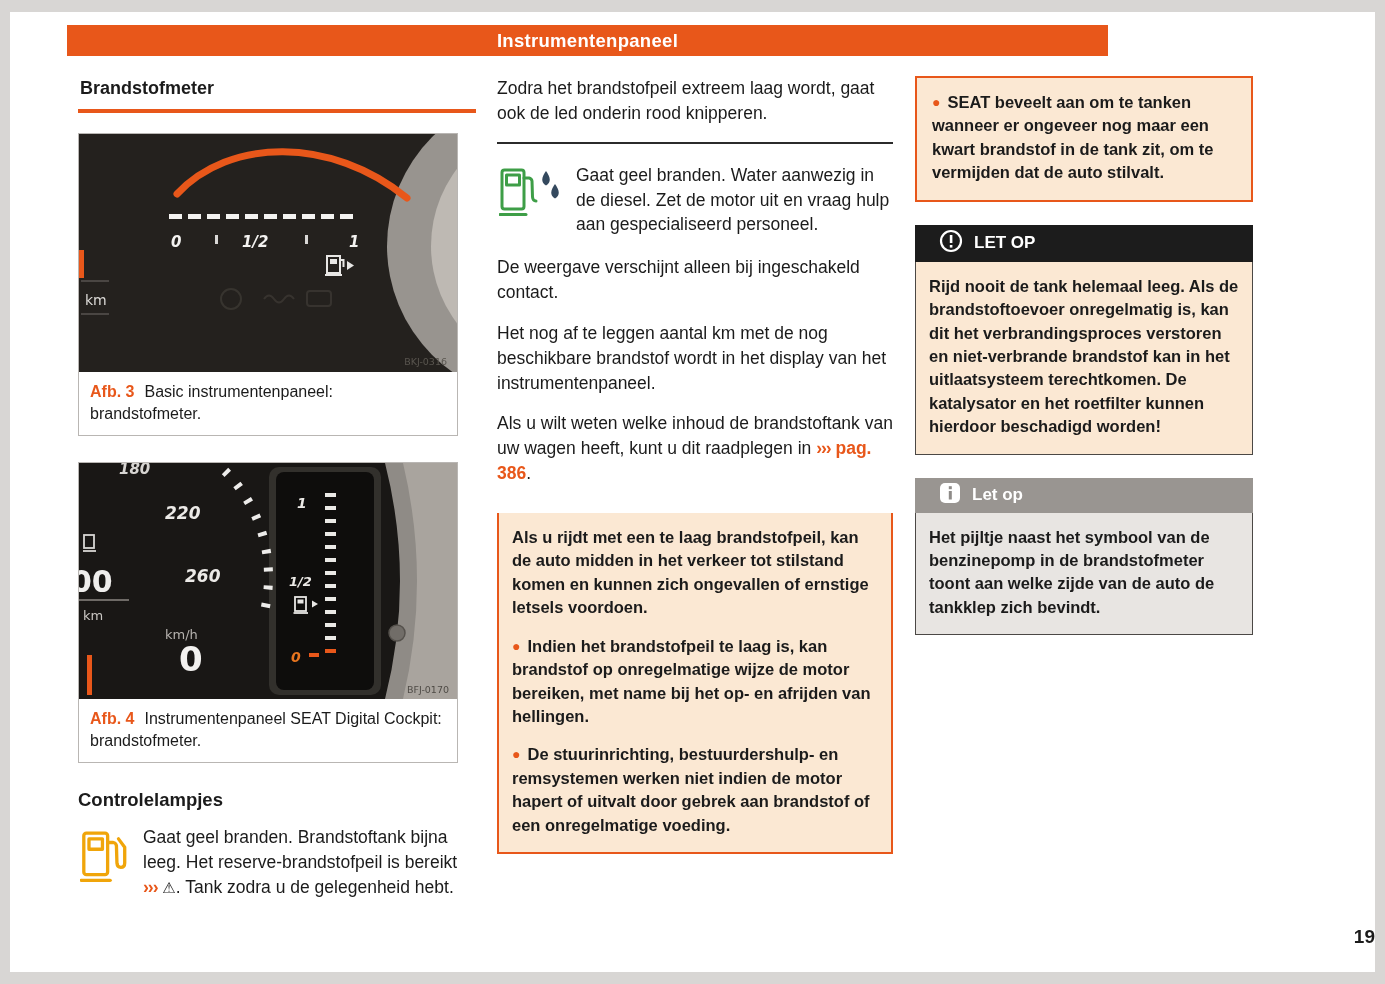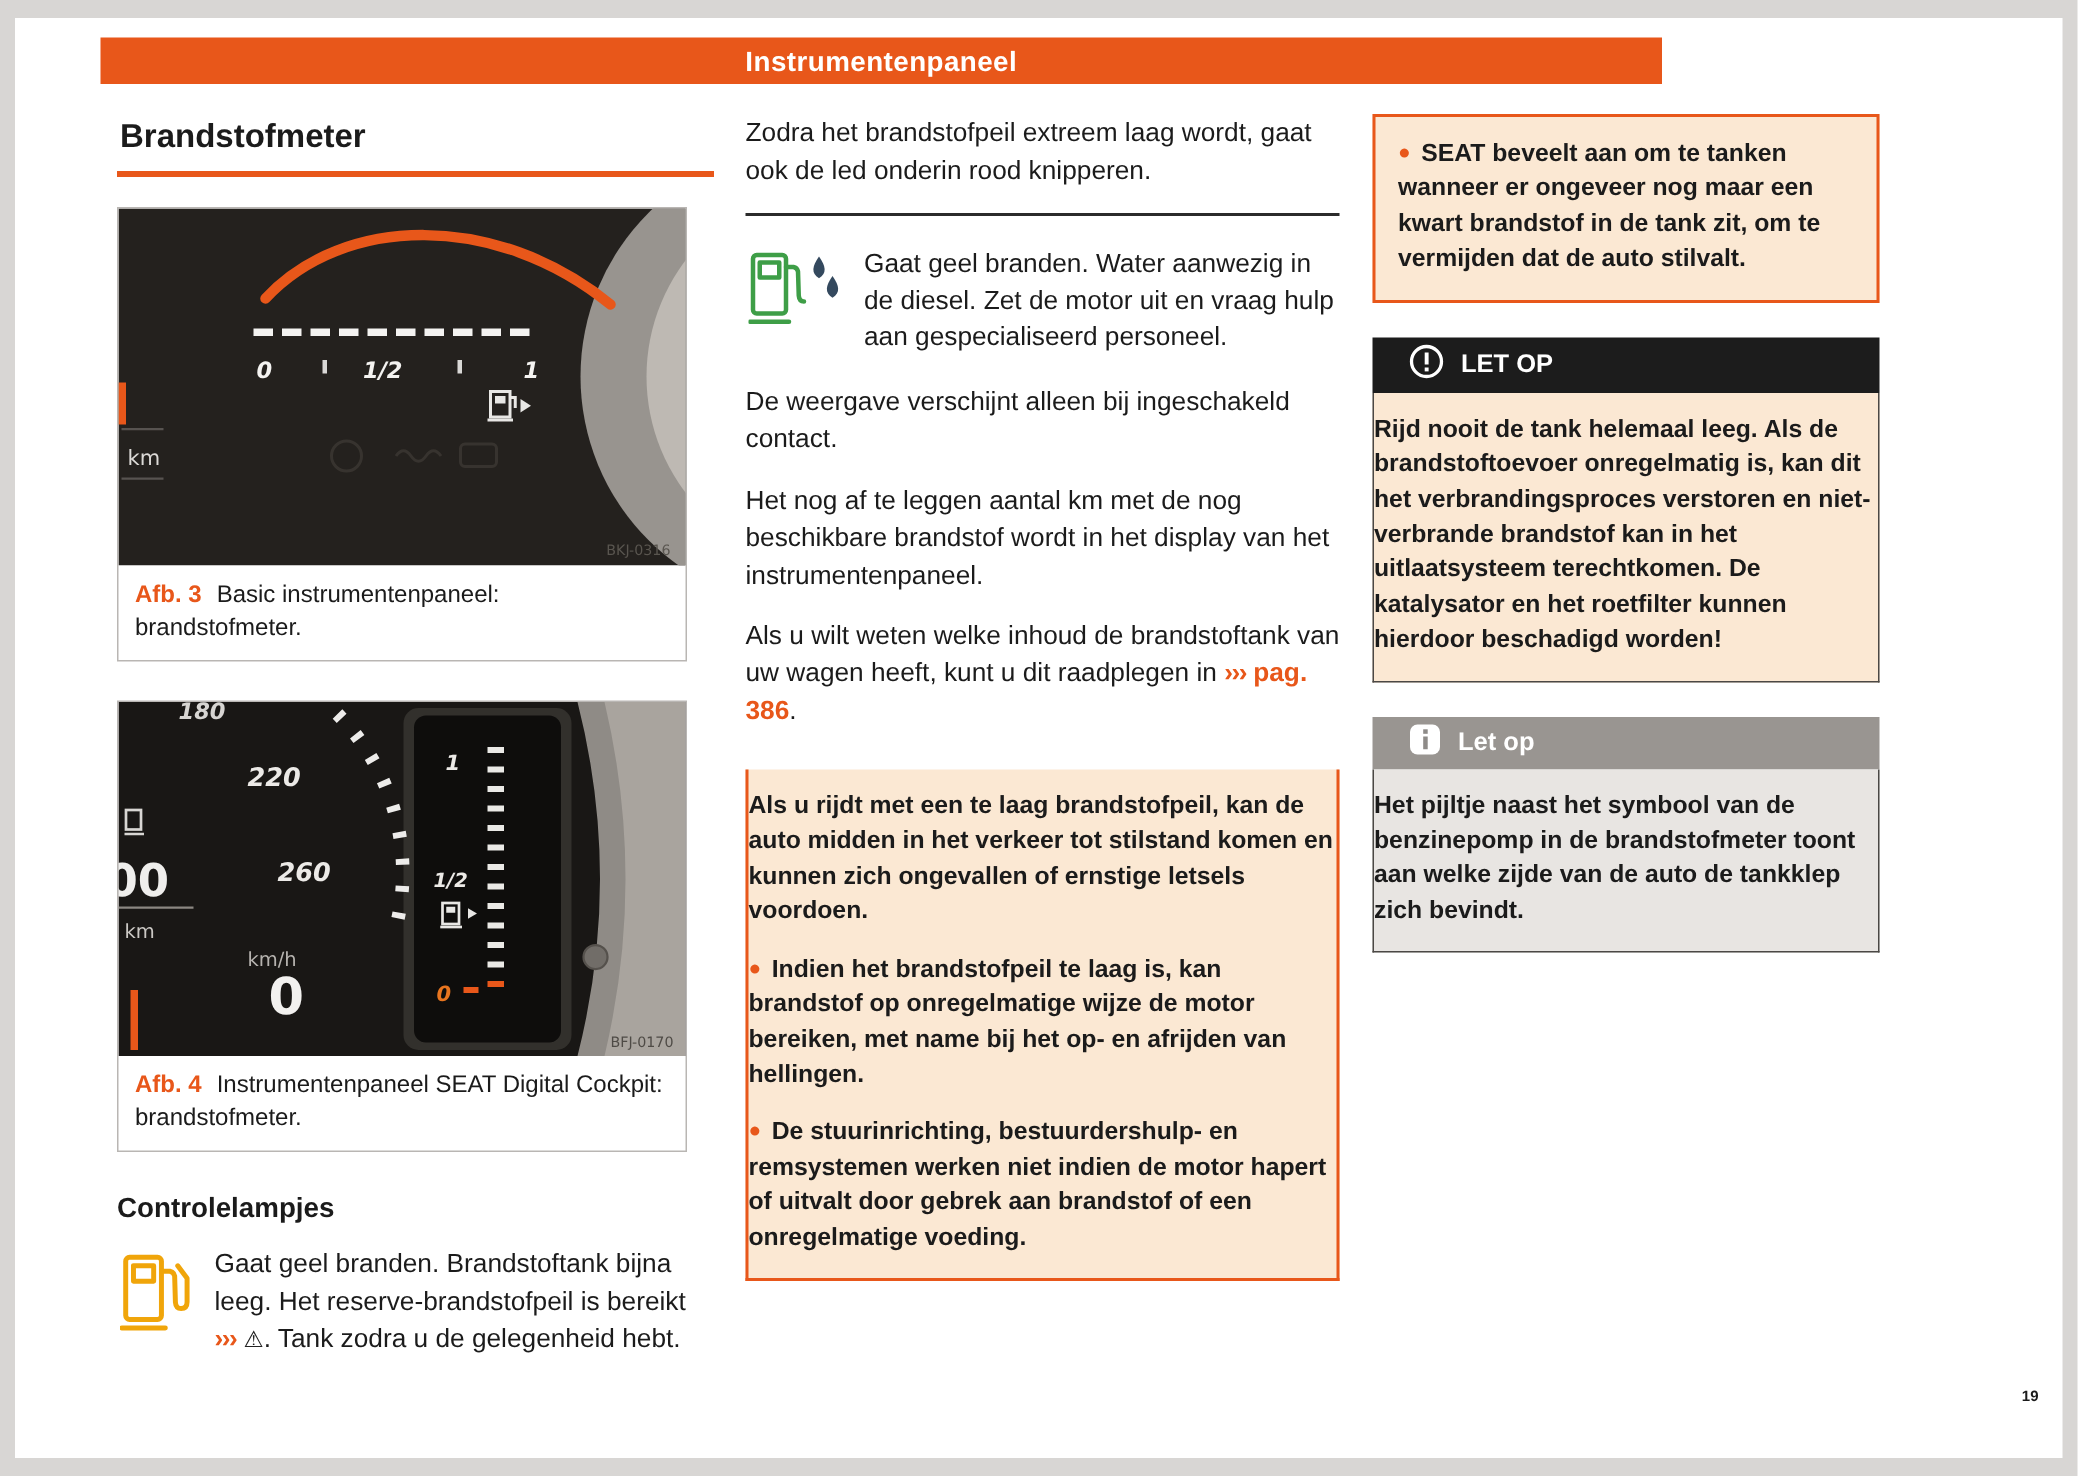--- a/index.html
+++ b/index.html
@@ -9,47 +9,47 @@
 }
 *{margin:0;padding:0;box-sizing:border-box;}
 html,body{width:1385px;height:984px;}
 body{background:#d8d6d4;font-family:"Liberation Sans","DejaVu Sans",sans-serif;color:var(--ink);position:relative;overflow:hidden;}
 .page{position:absolute;left:10px;top:12px;width:1365px;height:960px;background:#ffffff;}
 .header-bar{position:absolute;left:57px;top:13px;width:1041px;height:31px;background:var(--orange);color:#fff;font-weight:bold;font-size:18.5px;display:flex;align-items:center;justify-content:center;letter-spacing:.3px;}
 .col{position:absolute;}
 .col-left{left:68px;top:64px;width:398px;}
 .col-mid{left:487px;top:64px;width:396px;}
 .col-right{left:905px;top:64px;width:338px;}
-h1.section{font-size:22px;font-weight:bold;padding:2px 0 10px 2px;border-bottom:4px solid var(--orange);margin-bottom:20px;}
+h1.section{font-size:18px;font-weight:bold;padding:2px 0 10px 2px;border-bottom:4px solid var(--orange);margin-bottom:20px;}
 .fig{border:1px solid #b9b6b3;width:380px;margin-bottom:26px;background:#fff;}
 .fig svg{display:block;}
 .figcap{padding:9px 11px 11px;font-size:16px;line-height:1.35;}
 .afb{color:var(--orange);font-weight:bold;margin-right:10px;}
 h2.lamps{font-size:18.5px;font-weight:bold;margin:2px 0 14px;}
 .lamp-row{font-size:17.5px;line-height:1.42;}
 .licon{float:left;margin:3px 15px 2px 2px;}
 .arrows{color:var(--orange);font-weight:bold;letter-spacing:-1px;}
 .xref{color:var(--orange);font-weight:bold;}
 .inline-warn{font-size:15px;color:#222;}
 .para{font-size:17.5px;line-height:1.42;margin-bottom:16px;}
 .rule{border:0;border-top:2px solid #2b2b2b;margin:15px 0 19px;}
 .clear{clear:both;}
 .box{margin-bottom:23px;}
 .box-head{display:flex;align-items:center;gap:11px;padding:4px 24px;min-height:34px;color:#fff;font-weight:bold;font-size:17px;}
 .box-head.orange{background:var(--orange);}
 .box-head.black{background:#1c1c1c;}
 .box-head.gray{background:#999591;}
-.box-body{padding:13px 0 15px;font-weight:bold;font-size:16.5px;line-height:1.42;}
+.box-body{padding:13px 13px 15px;font-weight:bold;font-size:16.5px;line-height:1.42;}
 .box-body.cream{background:var(--cream);border:2px solid var(--orange);border-top:0;}
 .box-body.cream-dark{background:var(--cream);border:1px solid #4b4845;border-top:0;}
 .box-body.graybody{background:#e8e5e2;border:1px solid #4b4845;border-top:0;}
 .box-body p + p{margin-top:15px;}
 .tipbox{background:var(--cream);border:2px solid var(--orange);padding:13px 15px 15px;font-weight:bold;font-size:16.5px;line-height:1.42;margin-bottom:23px;}
 .bullet{color:var(--orange);margin-right:7px;font-size:14px;vertical-align:1px;}
-.pagenum{position:absolute;right:16px;top:914px;font-weight:bold;font-size:10px;}
+.pagenum{position:absolute;right:0;top:914px;font-weight:bold;font-size:19px;}
 svg text{font-family:"DejaVu Sans",sans-serif;}
 </style>
 </head>
 <body>
 
 <div class="page">
 
   <div class="header-bar">
     <span>Instrumentenpaneel</span>
   </div>

